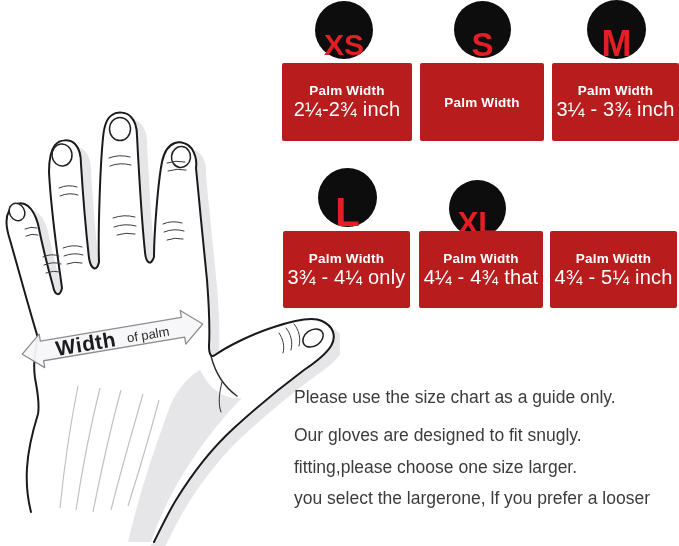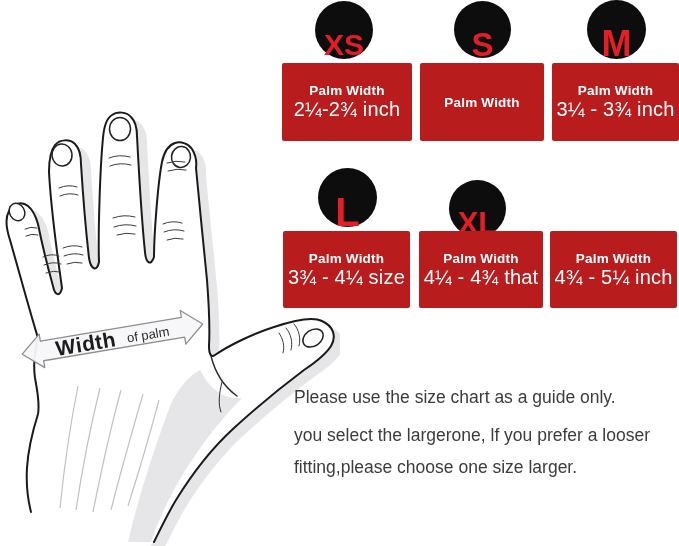--- a/index.html
+++ b/index.html
@@ -209,30 +209,31 @@
   </div>
   <div class="size-box" style="left:420px;top:63px;width:124px;height:78px;">
     <div class="palm-label">Palm Width</div>
   </div>
   <div class="size-box" style="left:552px;top:63px;width:127px;height:78px;">
     <div class="palm-label">Palm Width</div>
     <div class="size-range">3¼ - 3¾ inch</div>
   </div>
   <div class="size-box" style="left:283px;top:231px;width:127px;height:77px;">
     <div class="palm-label">Palm Width</div>
-    <div class="size-range">3¾ - 4¼ size</div>
+    <div class="size-range">3¾ - 4¼ only</div>
   </div>
   <div class="size-box" style="left:419px;top:231px;width:124px;height:77px;">
     <div class="palm-label">Palm Width</div>
     <div class="size-range">4¼ - 4¾ that</div>
   </div>
   <div class="size-box" style="left:550px;top:231px;width:127px;height:77px;">
     <div class="palm-label">Palm Width</div>
     <div class="size-range">4¾ - 5¼ inch</div>
   </div>
 
   <div class="note-guide">Please use the size chart as a guide only.</div>
   <div class="note-fit">
+    <div>Our gloves are designed to fit snugly.</div>
+    <div>fitting,please choose one size larger.</div>
     <div>you select the largerone, lf you prefer a looser</div>
-    <div>fitting,please choose one size larger.</div>
   </div>
 
 </div>
 
 </body></html>

